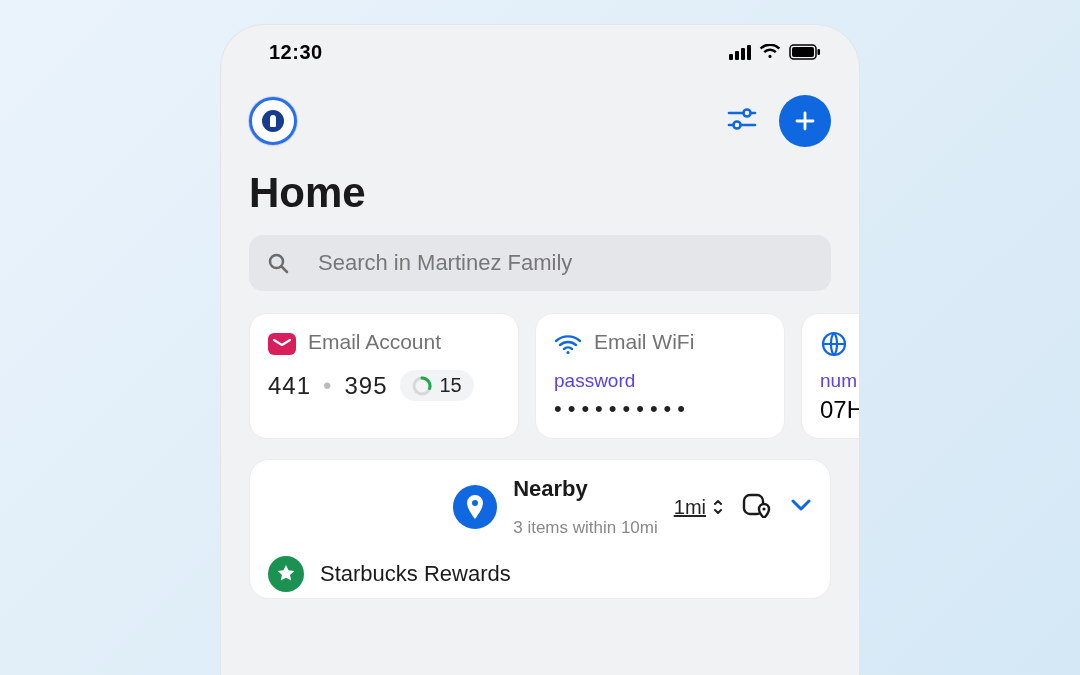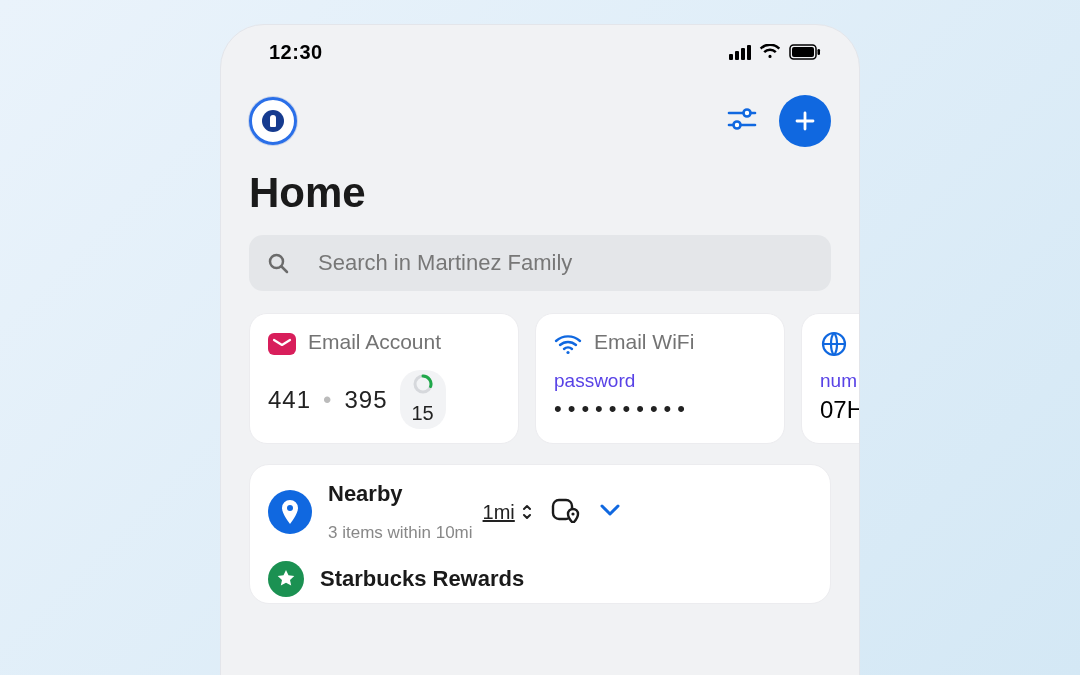--- a/index.html
+++ b/index.html
@@ -79,38 +79,38 @@
   }
   .card {
     background:#fff; border-radius:18px; border:1px solid #ececef;
     padding:16px 18px 14px 18px; flex: 0 0 auto;
     min-width: 270px;
   }
   .card-head { display:flex; align-items:flex-start; gap:12px; font-size:21px; color:#737373; margin-bottom:12px; white-space:nowrap; }
   .icon-box { width:28px; height:28px; display:flex; align-items:center; justify-content:center; }
   .sub-label { color:#5842e6; font-size:19px; margin-bottom:4px; }
   .code-row { display:flex; align-items:center; gap:12px; font-size:24px; letter-spacing:1px; color:#222; }
-  .pill { background:#f2f3f5; border-radius:20px; padding:4px 12px; display:flex; align-items:center; gap:8px; font-size:20px; letter-spacing:0;flex-direction:column; }
+  .pill { background:#f2f3f5; border-radius:20px; padding:4px 12px; display:flex; align-items:center; gap:8px; font-size:20px; letter-spacing:0; }
   .ring { width:20px; height:20px; }
   .dots { font-size:22px; letter-spacing:6px; color:#222; }
   .card.c3 { min-width: 64px; }
   .nearby-card {
     margin: 0 28px; background:#fff; border-radius:20px; border:1px solid #ececef;
     padding: 16px 18px 6px 18px;
   }
-  .nearby-head { display:flex; align-items:center; justify-content:flex-start; gap:10px; }
+  .nearby-head { display:flex; align-items:center; justify-content:flex-end; gap:16px; }
   .nearby-left { display:flex; align-items:center; gap:16px; }
   .pin-badge { width:44px; height:44px; border-radius:50%; background:#1068e0; display:flex; align-items:center; justify-content:center; }
   .nearby-title { font-size:22px; font-weight:600; color:#1a1a1a; }
   .nearby-sub { font-size:17px; color:#888; margin-top:16px; }
   .nearby-right { display:flex; align-items:center; gap:18px; }
   .range-pick { display:flex; align-items:center; gap:6px; font-size:20px; color:#222;text-decoration:underline; }
   .map-icon { color:#222; }
   .chev { color:#1068e0; }
-  .nearby-item { display:flex; align-items:center; gap:16px; margin-top:18px;font-weight:bold; }
+  .nearby-item { display:flex; align-items:center; gap:16px; margin-top:18px; }
   .star-badge { width:36px; height:36px; border-radius:50%; background:#1b9152; display:flex; align-items:center; justify-content:center; }
   .nearby-item-title { font-size:22px; color:#1a1a1a; }
 </style>
 </head>
 <body>
 
 <div class="phone">
 
   <div class="status-bar">
     <div class="status-time">12:30</div>

